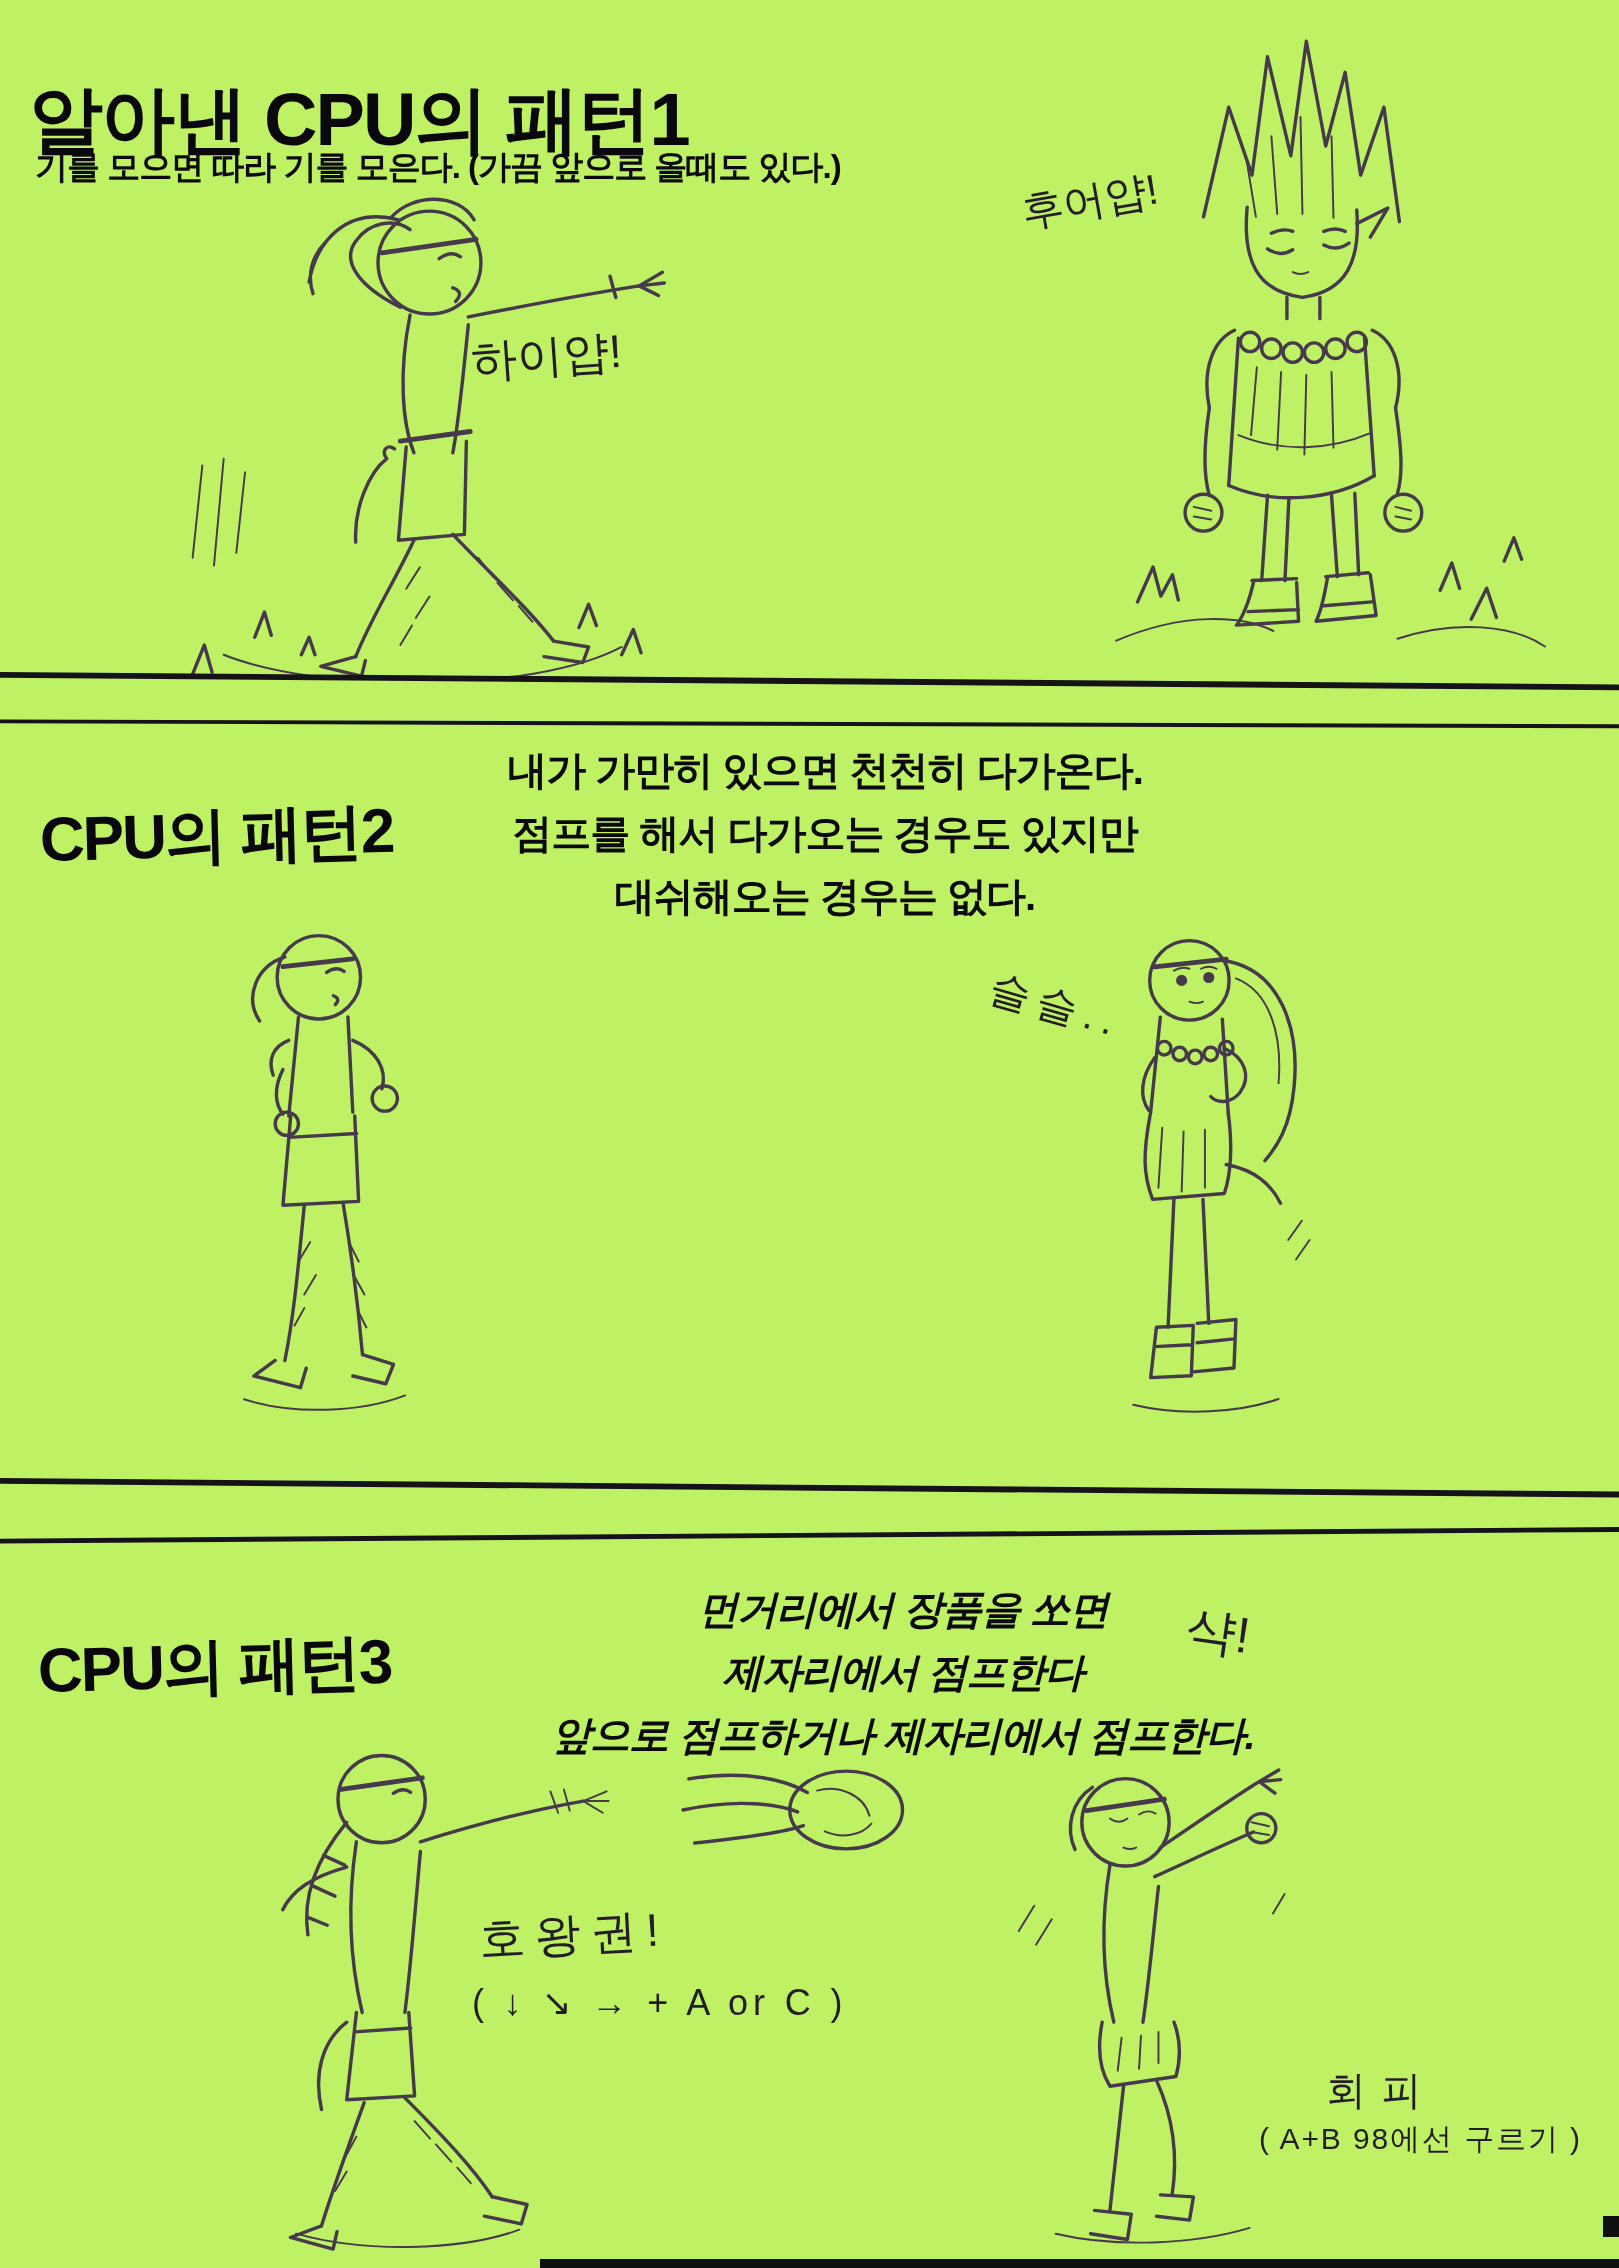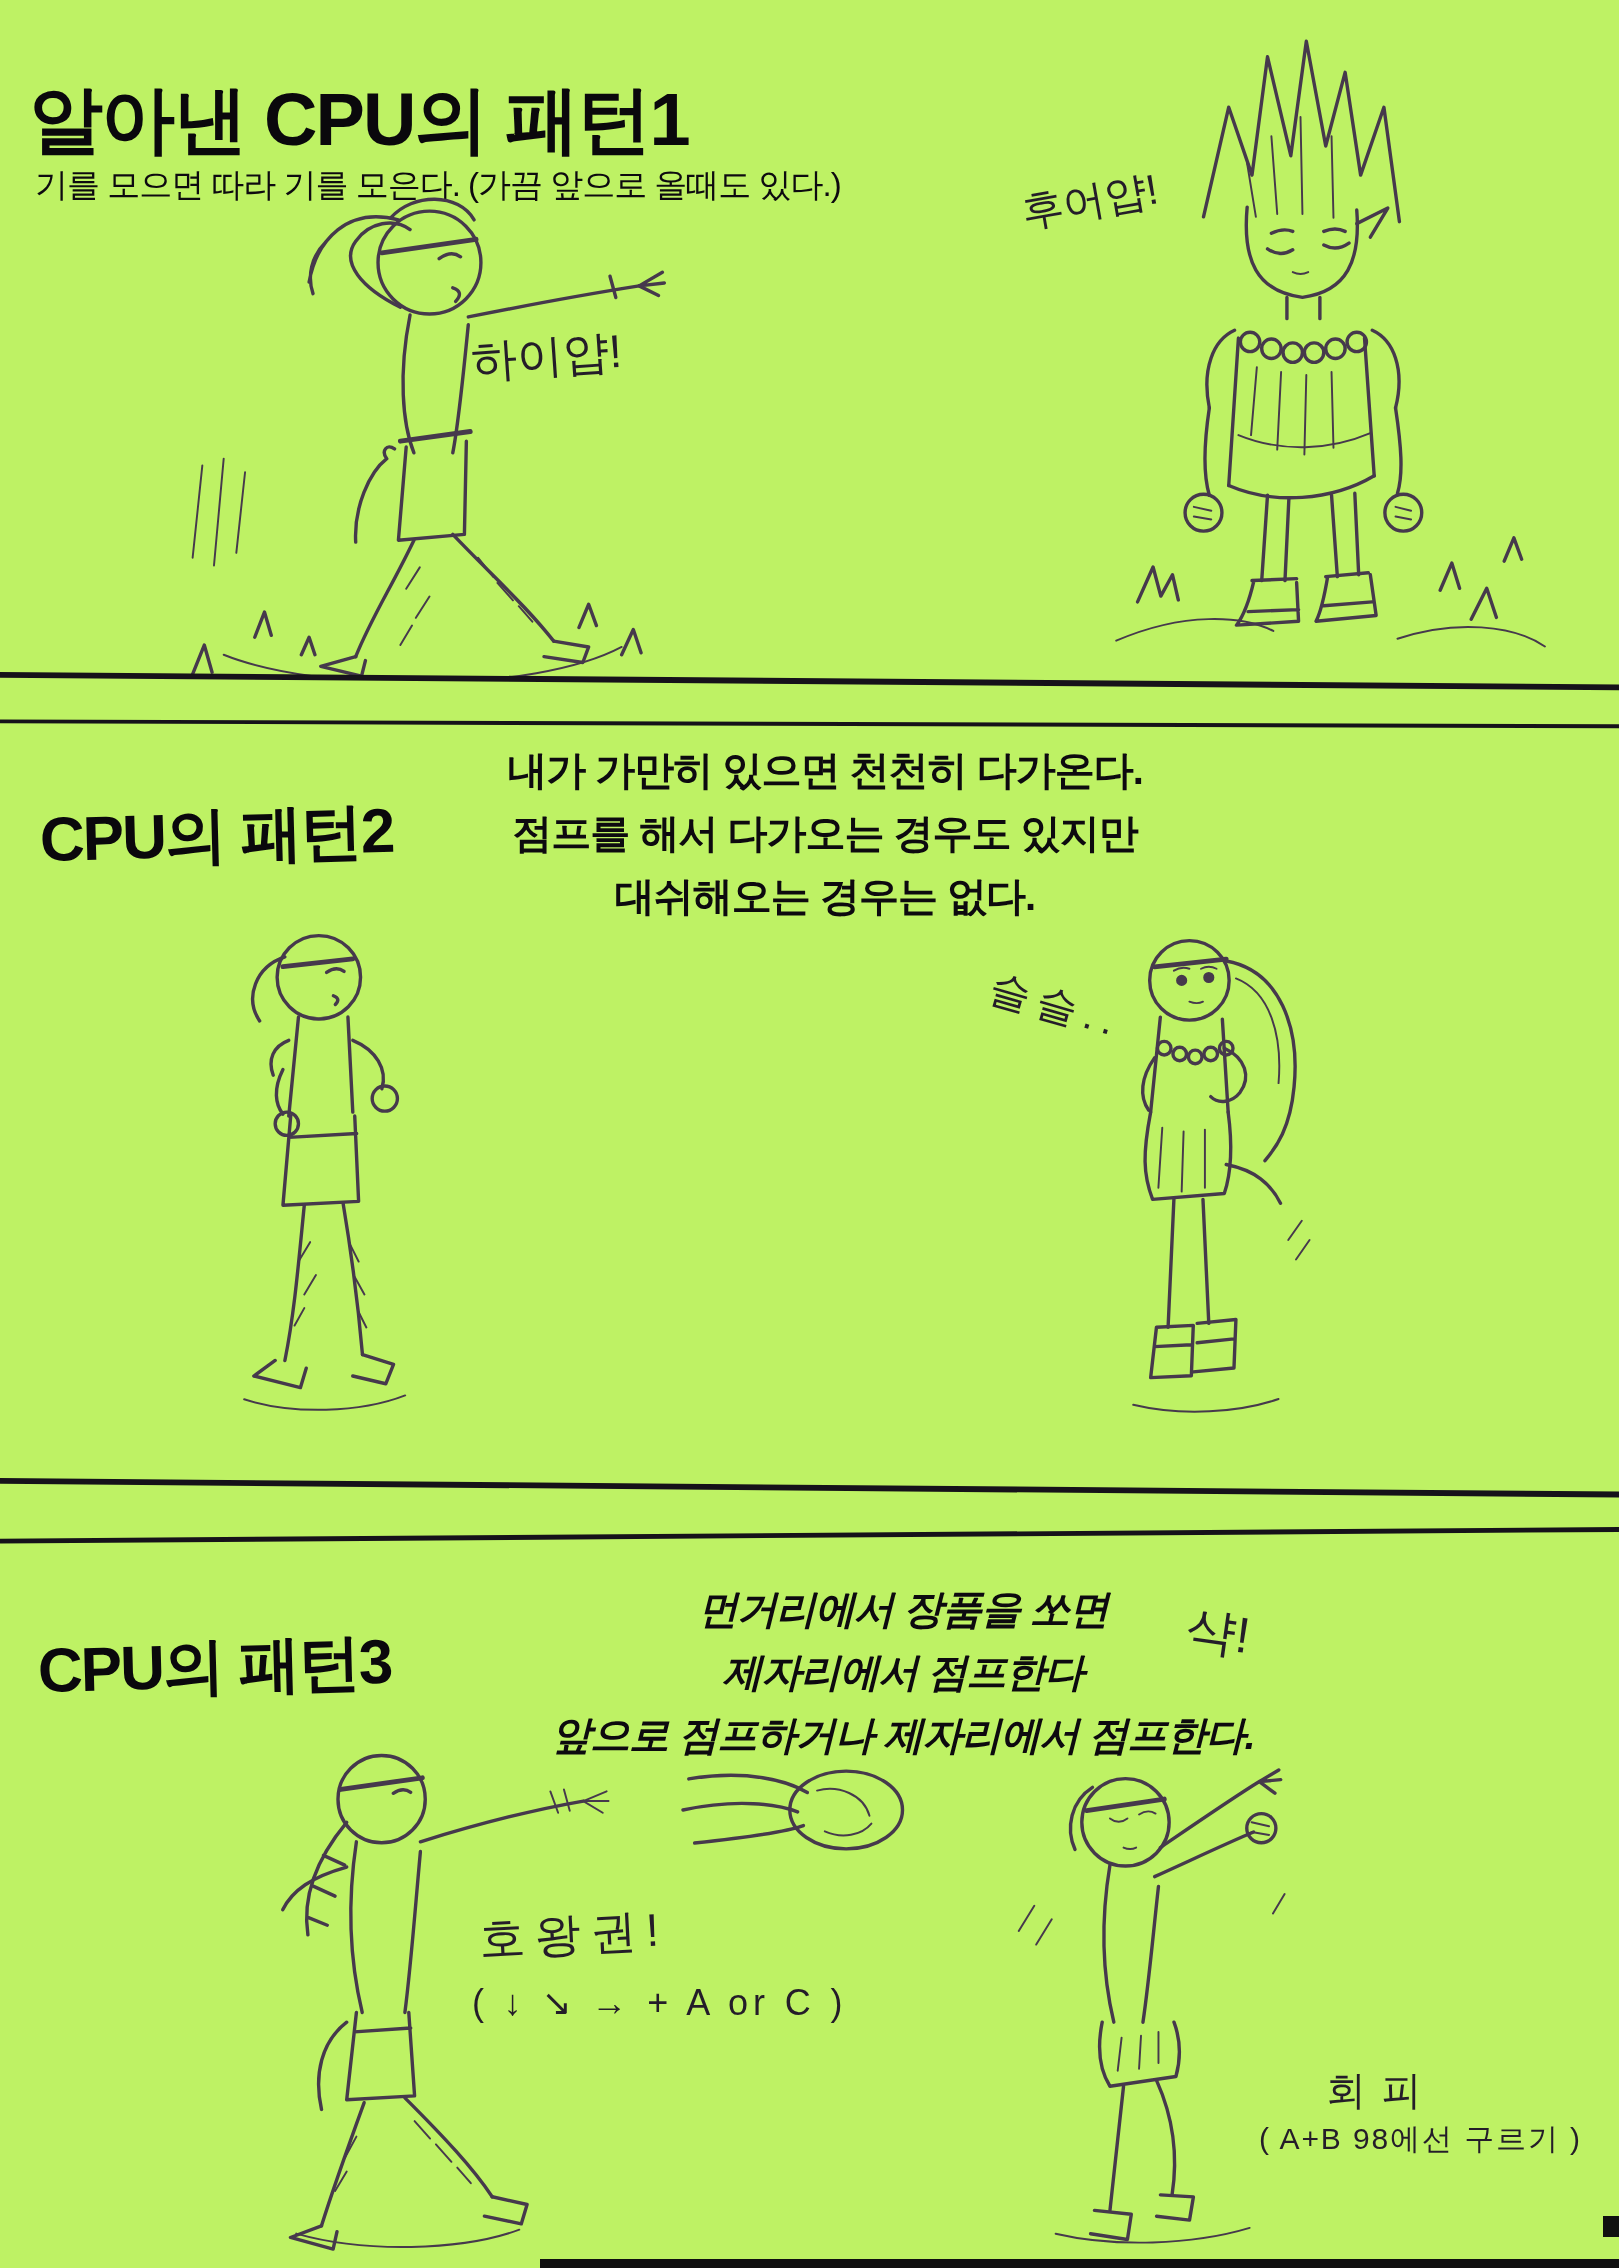--- a/index.html
+++ b/index.html
@@ -4,21 +4,21 @@
 <style>
   html,body { margin:0; padding:0; background:#e8e8e8; }
   .page {
     position:relative; width:1620px; height:2269px; margin:0 auto;
     background:#bef264; overflow:hidden;
     font-family:"Liberation Sans", sans-serif; color:#0d0a0f;
   }
   .abs { position:absolute; }
   .heading { font-weight:800; color:#0a080c; letter-spacing:-1.9px; white-space:nowrap; }
   .title-main { font-size:74px; top:21.3px; left:29px; }
-  .subtitle { font-size:33px; font-weight:400; top:130px; left:35px; white-space:nowrap; letter-spacing:-1px; }
+  .subtitle { font-size:33px; font-weight:700; top:112px; left:35px; white-space:nowrap; letter-spacing:-1px; }
   .sec-head { font-size:62px; transform:rotate(-1.5deg); transform-origin:left bottom; }
   .body-block { font-weight:700; font-size:40px; line-height:1.58; text-align:center; letter-spacing:-1px; }
   .hand { color:#241d29; font-weight:500; white-space:nowrap; }
   .sketch { stroke:#46394c; fill:none; stroke-width:3.5; stroke-linecap:round; stroke-linejoin:round; }
   .sketch .thick { stroke-width:5; }
   .sketch .thin { stroke-width:2; }
   .divider line { stroke:#16121a; }
   .edge-bar { background:#101010; }
 </style>
 </head>

